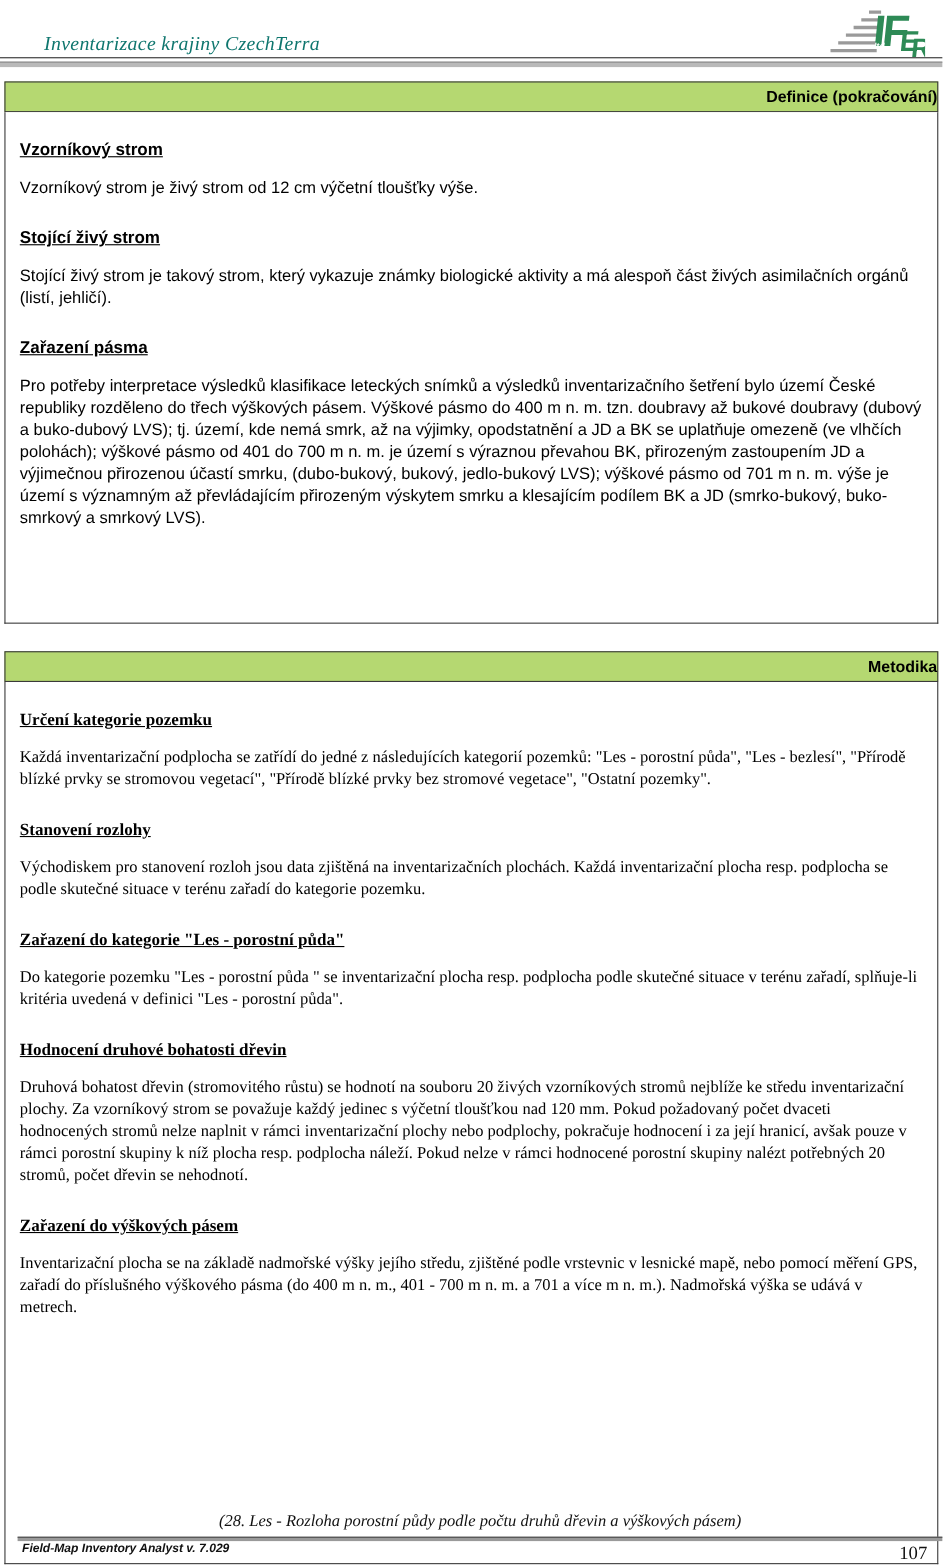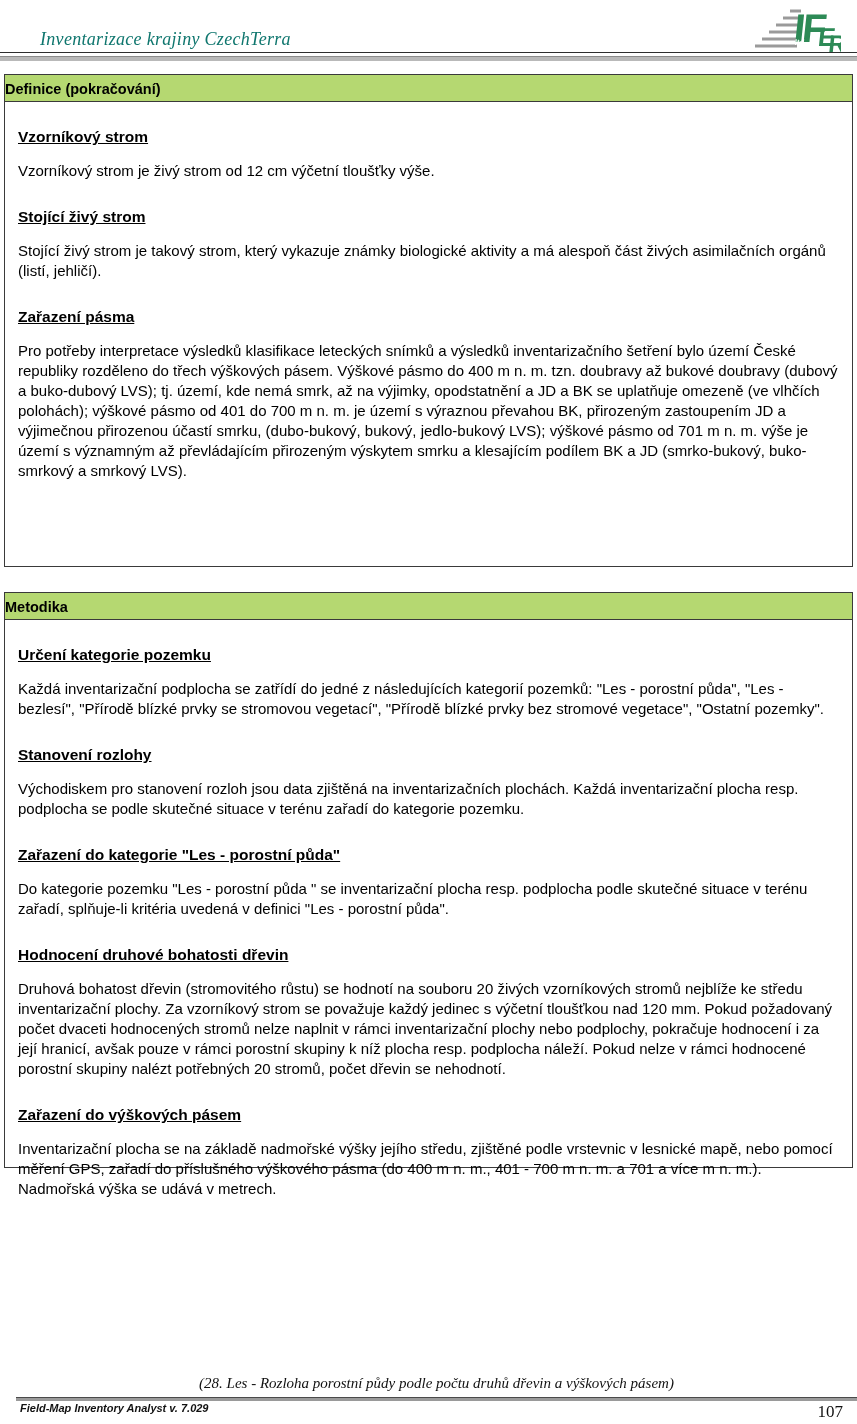--- a/index.html
+++ b/index.html
@@ -32,34 +32,34 @@
   .rule-band  { height: 4px; background: #b9b9b9; border-top: 1px solid #8b8b8b; margin-top: 3px; }
   
   .section { margin: 0 4px; }
   .sec-def  { margin-top: 13px; }
   .sec-met  { margin-top: 25px; }
   .bar {
     height: 28px;
     line-height: 28px;
     background: #b5d871;
     border: 1px solid #3a3a3a;
-    text-align: left;
+    text-align: right;
     font-weight: bold;
     font-size: 14.5px;
     box-sizing: border-box;
   }
   .box {
     border: 1px solid #3a3a3a;
     border-top: none;
     box-sizing: border-box;
     padding: 26px 13px 8px 13px;
     background: #fff;
   }
   .box1 { height: 465px; }
-  .box2 { height: 548px; }
+  .box2 { height: 802px; font-family: Liberation Serif, serif; }
   .block + .block { margin-top: 27px; }
   .h {
     font-size: 15.5px;
     font-weight: bold;
     text-decoration: underline;
     margin: 0;
   }
   .block p {
     margin: 15px 0 0 0;
     font-size: 15px;

